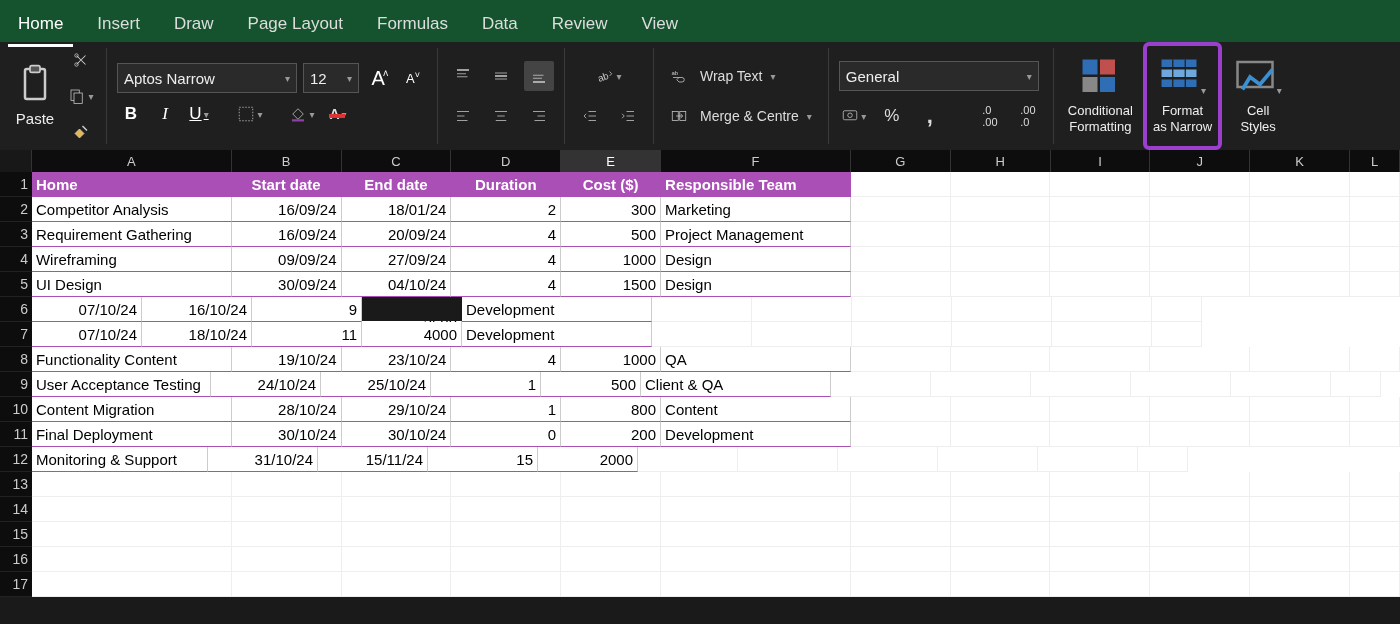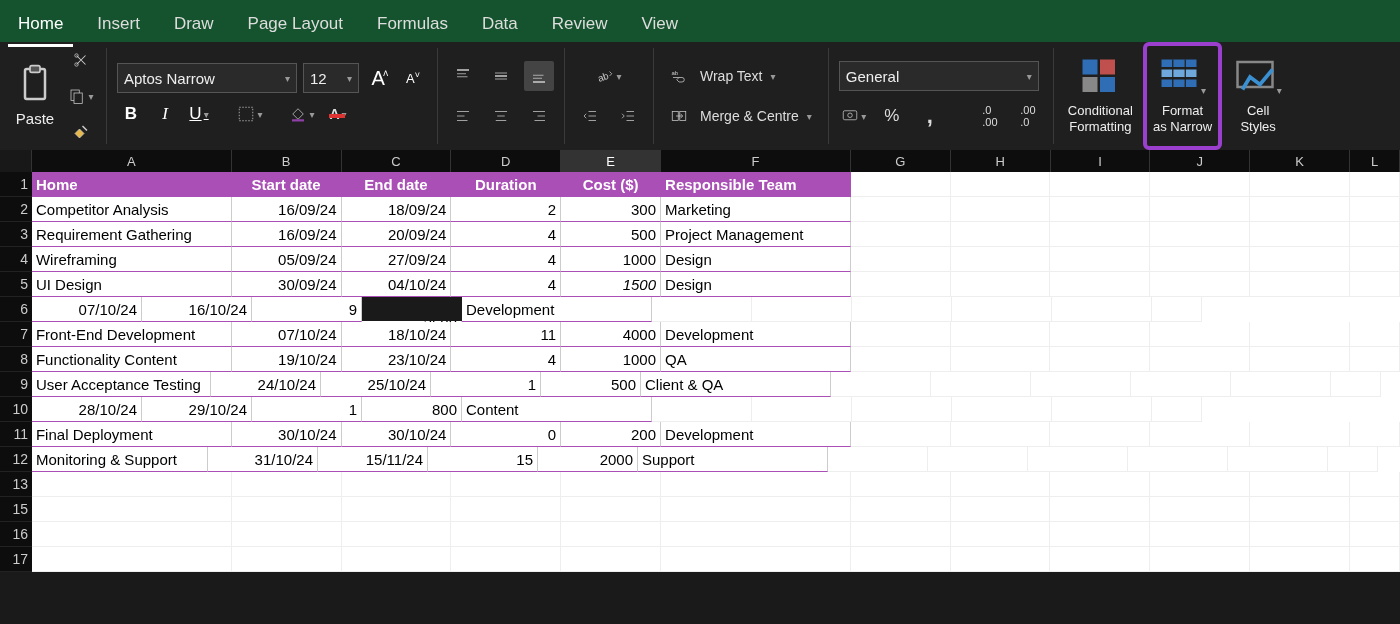--- a/index.html
+++ b/index.html
@@ -427,21 +427,21 @@
       <div class="cell" style="width: 100px; background: rgb(255, 255, 255); color: rgb(0, 0, 0); border-right: 1px solid rgb(238, 238, 238); border-bottom: 1px solid rgb(238, 238, 238);"></div>
       <div class="cell" style="width: 100px; background: rgb(255, 255, 255); color: rgb(0, 0, 0); border-right: 1px solid rgb(238, 238, 238); border-bottom: 1px solid rgb(238, 238, 238);"></div>
       <div class="cell" style="width: 100px; background: rgb(255, 255, 255); color: rgb(0, 0, 0); border-right: 1px solid rgb(238, 238, 238); border-bottom: 1px solid rgb(238, 238, 238);"></div>
       <div class="cell" style="width: 50px; background: rgb(255, 255, 255); color: rgb(0, 0, 0); border-right: 1px solid rgb(238, 238, 238); border-bottom: 1px solid rgb(238, 238, 238);"></div>
       <div class="blanktail"></div>
     </div>
     <div class="sheetrow data-row">
       <div class="rowhdr">2</div>
       <div class="cell" style="width: 200px;">Competitor Analysis</div>
       <div class="cell num" style="width: 110px;">16/09/24</div>
-      <div class="cell num" style="width: 110px;">18/09/24</div>
+      <div class="cell num" style="width: 110px;">18/01/24</div>
       <div class="cell num" style="width: 110px;">2</div>
       <div class="cell num" style="width: 100px;">300</div>
       <div class="cell" style="width: 190px;">Marketing</div>
       <div class="cell" style="width: 100px; border-right: 1px solid rgb(238, 238, 238); border-bottom: 1px solid rgb(238, 238, 238);"></div>
       <div class="cell" style="width: 100px; border-right: 1px solid rgb(238, 238, 238); border-bottom: 1px solid rgb(238, 238, 238);"></div>
       <div class="cell" style="width: 100px; border-right: 1px solid rgb(238, 238, 238); border-bottom: 1px solid rgb(238, 238, 238);"></div>
       <div class="cell" style="width: 100px; border-right: 1px solid rgb(238, 238, 238); border-bottom: 1px solid rgb(238, 238, 238);"></div>
       <div class="cell" style="width: 100px; border-right: 1px solid rgb(238, 238, 238); border-bottom: 1px solid rgb(238, 238, 238);"></div>
       <div class="cell" style="width: 50px; border-right: 1px solid rgb(238, 238, 238); border-bottom: 1px solid rgb(238, 238, 238);"></div>
       <div class="blanktail"></div>
@@ -458,40 +458,40 @@
       <div class="cell" style="width: 100px; border-right: 1px solid rgb(238, 238, 238); border-bottom: 1px solid rgb(238, 238, 238);"></div>
       <div class="cell" style="width: 100px; border-right: 1px solid rgb(238, 238, 238); border-bottom: 1px solid rgb(238, 238, 238);"></div>
       <div class="cell" style="width: 100px; border-right: 1px solid rgb(238, 238, 238); border-bottom: 1px solid rgb(238, 238, 238);"></div>
       <div class="cell" style="width: 100px; border-right: 1px solid rgb(238, 238, 238); border-bottom: 1px solid rgb(238, 238, 238);"></div>
       <div class="cell" style="width: 50px; border-right: 1px solid rgb(238, 238, 238); border-bottom: 1px solid rgb(238, 238, 238);"></div>
       <div class="blanktail"></div>
     </div>
     <div class="sheetrow data-row">
       <div class="rowhdr">4</div>
       <div class="cell" style="width: 200px;">Wireframing</div>
-      <div class="cell num" style="width: 110px;">05/09/24</div>
+      <div class="cell num" style="width: 110px;">09/09/24</div>
       <div class="cell num" style="width: 110px;">27/09/24</div>
       <div class="cell num" style="width: 110px;">4</div>
       <div class="cell num" style="width: 100px;">1000</div>
       <div class="cell" style="width: 190px;">Design</div>
       <div class="cell" style="width: 100px; border-right: 1px solid rgb(238, 238, 238); border-bottom: 1px solid rgb(238, 238, 238);"></div>
       <div class="cell" style="width: 100px; border-right: 1px solid rgb(238, 238, 238); border-bottom: 1px solid rgb(238, 238, 238);"></div>
       <div class="cell" style="width: 100px; border-right: 1px solid rgb(238, 238, 238); border-bottom: 1px solid rgb(238, 238, 238);"></div>
       <div class="cell" style="width: 100px; border-right: 1px solid rgb(238, 238, 238); border-bottom: 1px solid rgb(238, 238, 238);"></div>
       <div class="cell" style="width: 100px; border-right: 1px solid rgb(238, 238, 238); border-bottom: 1px solid rgb(238, 238, 238);"></div>
       <div class="cell" style="width: 50px; border-right: 1px solid rgb(238, 238, 238); border-bottom: 1px solid rgb(238, 238, 238);"></div>
       <div class="blanktail"></div>
     </div>
     <div class="sheetrow data-row">
       <div class="rowhdr">5</div>
       <div class="cell" style="width: 200px;">UI Design</div>
       <div class="cell num" style="width: 110px;">30/09/24</div>
       <div class="cell num" style="width: 110px;">04/10/24</div>
       <div class="cell num" style="width: 110px;">4</div>
-      <div class="cell num" style="width: 100px; font-style: italic;">1500</div>
+      <div class="cell num" style="width: 100px;">1500</div>
       <div class="cell" style="width: 190px;">Design</div>
       <div class="cell" style="width: 100px; border-right: 1px solid rgb(238, 238, 238); border-bottom: 1px solid rgb(238, 238, 238);"></div>
       <div class="cell" style="width: 100px; border-right: 1px solid rgb(238, 238, 238); border-bottom: 1px solid rgb(238, 238, 238);"></div>
       <div class="cell" style="width: 100px; border-right: 1px solid rgb(238, 238, 238); border-bottom: 1px solid rgb(238, 238, 238);"></div>
       <div class="cell" style="width: 100px; border-right: 1px solid rgb(238, 238, 238); border-bottom: 1px solid rgb(238, 238, 238);"></div>
       <div class="cell" style="width: 100px; border-right: 1px solid rgb(238, 238, 238); border-bottom: 1px solid rgb(238, 238, 238);"></div>
       <div class="cell" style="width: 50px; border-right: 1px solid rgb(238, 238, 238); border-bottom: 1px solid rgb(238, 238, 238);"></div>
       <div class="blanktail"></div>
     </div>
     <div class="sheetrow data-row">
@@ -504,21 +504,20 @@
       <div class="cell" style="width: 100px; border-right: 1px solid rgb(238, 238, 238); border-bottom: 1px solid rgb(238, 238, 238);"></div>
       <div class="cell" style="width: 100px; border-right: 1px solid rgb(238, 238, 238); border-bottom: 1px solid rgb(238, 238, 238);"></div>
       <div class="cell" style="width: 100px; border-right: 1px solid rgb(238, 238, 238); border-bottom: 1px solid rgb(238, 238, 238);"></div>
       <div class="cell" style="width: 100px; border-right: 1px solid rgb(238, 238, 238); border-bottom: 1px solid rgb(238, 238, 238);"></div>
       <div class="cell" style="width: 100px; border-right: 1px solid rgb(238, 238, 238); border-bottom: 1px solid rgb(238, 238, 238);"></div>
       <div class="cell" style="width: 50px; border-right: 1px solid rgb(238, 238, 238); border-bottom: 1px solid rgb(238, 238, 238);"></div>
       <div class="blanktail"></div>
     </div>
     <div class="sheetrow data-row">
       <div class="rowhdr">7</div>
-      <div class="cell" style="width: 200px;">Front-End Development</div>
       <div class="cell num" style="width: 110px;">07/10/24</div>
       <div class="cell num" style="width: 110px;">18/10/24</div>
       <div class="cell num" style="width: 110px;">11</div>
       <div class="cell num" style="width: 100px;">4000</div>
       <div class="cell" style="width: 190px;">Development</div>
       <div class="cell" style="width: 100px; border-right: 1px solid rgb(238, 238, 238); border-bottom: 1px solid rgb(238, 238, 238);"></div>
       <div class="cell" style="width: 100px; border-right: 1px solid rgb(238, 238, 238); border-bottom: 1px solid rgb(238, 238, 238);"></div>
       <div class="cell" style="width: 100px; border-right: 1px solid rgb(238, 238, 238); border-bottom: 1px solid rgb(238, 238, 238);"></div>
       <div class="cell" style="width: 100px; border-right: 1px solid rgb(238, 238, 238); border-bottom: 1px solid rgb(238, 238, 238);"></div>
       <div class="cell" style="width: 100px; border-right: 1px solid rgb(238, 238, 238); border-bottom: 1px solid rgb(238, 238, 238);"></div>
@@ -552,20 +551,21 @@
       <div class="cell" style="width: 100px; border-right: 1px solid rgb(238, 238, 238); border-bottom: 1px solid rgb(238, 238, 238);"></div>
       <div class="cell" style="width: 100px; border-right: 1px solid rgb(238, 238, 238); border-bottom: 1px solid rgb(238, 238, 238);"></div>
       <div class="cell" style="width: 100px; border-right: 1px solid rgb(238, 238, 238); border-bottom: 1px solid rgb(238, 238, 238);"></div>
       <div class="cell" style="width: 100px; border-right: 1px solid rgb(238, 238, 238); border-bottom: 1px solid rgb(238, 238, 238);"></div>
       <div class="cell" style="width: 100px; border-right: 1px solid rgb(238, 238, 238); border-bottom: 1px solid rgb(238, 238, 238);"></div>
       <div class="cell" style="width: 50px; border-right: 1px solid rgb(238, 238, 238); border-bottom: 1px solid rgb(238, 238, 238);"></div>
       <div class="blanktail"></div>
     </div>
     <div class="sheetrow data-row">
       <div class="rowhdr">10</div>
+      <div class="cell" style="width: 200px;">Content Migration</div>
       <div class="cell num" style="width: 110px;">28/10/24</div>
       <div class="cell num" style="width: 110px;">29/10/24</div>
       <div class="cell num" style="width: 110px;">1</div>
       <div class="cell num" style="width: 100px;">800</div>
       <div class="cell" style="width: 190px;">Content</div>
       <div class="cell" style="width: 100px; border-right: 1px solid rgb(238, 238, 238); border-bottom: 1px solid rgb(238, 238, 238);"></div>
       <div class="cell" style="width: 100px; border-right: 1px solid rgb(238, 238, 238); border-bottom: 1px solid rgb(238, 238, 238);"></div>
       <div class="cell" style="width: 100px; border-right: 1px solid rgb(238, 238, 238); border-bottom: 1px solid rgb(238, 238, 238);"></div>
       <div class="cell" style="width: 100px; border-right: 1px solid rgb(238, 238, 238); border-bottom: 1px solid rgb(238, 238, 238);"></div>
       <div class="cell" style="width: 100px; border-right: 1px solid rgb(238, 238, 238); border-bottom: 1px solid rgb(238, 238, 238);"></div>
@@ -588,21 +588,20 @@
       <div class="cell" style="width: 50px; border-right: 1px solid rgb(238, 238, 238); border-bottom: 1px solid rgb(238, 238, 238);"></div>
       <div class="blanktail"></div>
     </div>
     <div class="sheetrow data-row">
       <div class="rowhdr">12</div>
       <div class="cell" style="width: 176px;">Monitoring &amp; Support</div>
       <div class="cell num" style="width: 110px;">31/10/24</div>
       <div class="cell num" style="width: 110px;">15/11/24</div>
       <div class="cell num" style="width: 110px;">15</div>
       <div class="cell num" style="width: 100px;">2000</div>
-      <div class="cell" style="width: 190px;">Support</div>
       <div class="cell" style="width: 100px; border-right: 1px solid rgb(238, 238, 238); border-bottom: 1px solid rgb(238, 238, 238);"></div>
       <div class="cell" style="width: 100px; border-right: 1px solid rgb(238, 238, 238); border-bottom: 1px solid rgb(238, 238, 238);"></div>
       <div class="cell" style="width: 100px; border-right: 1px solid rgb(238, 238, 238); border-bottom: 1px solid rgb(238, 238, 238);"></div>
       <div class="cell" style="width: 100px; border-right: 1px solid rgb(238, 238, 238); border-bottom: 1px solid rgb(238, 238, 238);"></div>
       <div class="cell" style="width: 100px; border-right: 1px solid rgb(238, 238, 238); border-bottom: 1px solid rgb(238, 238, 238);"></div>
       <div class="cell" style="width: 50px; border-right: 1px solid rgb(238, 238, 238); border-bottom: 1px solid rgb(238, 238, 238);"></div>
       <div class="blanktail"></div>
     </div>
     <div class="sheetrow emptycells">
       <div class="rowhdr">13</div>
@@ -614,20 +613,36 @@
       <div class="cell" style="width: 190px; border-right: 1px solid rgb(238, 238, 238); border-bottom: 1px solid rgb(238, 238, 238);"></div>
       <div class="cell" style="width: 100px; border-right: 1px solid rgb(238, 238, 238); border-bottom: 1px solid rgb(238, 238, 238);"></div>
       <div class="cell" style="width: 100px; border-right: 1px solid rgb(238, 238, 238); border-bottom: 1px solid rgb(238, 238, 238);"></div>
       <div class="cell" style="width: 100px; border-right: 1px solid rgb(238, 238, 238); border-bottom: 1px solid rgb(238, 238, 238);"></div>
       <div class="cell" style="width: 100px; border-right: 1px solid rgb(238, 238, 238); border-bottom: 1px solid rgb(238, 238, 238);"></div>
       <div class="cell" style="width: 100px; border-right: 1px solid rgb(238, 238, 238); border-bottom: 1px solid rgb(238, 238, 238);"></div>
       <div class="cell" style="width: 50px; border-right: 1px solid rgb(238, 238, 238); border-bottom: 1px solid rgb(238, 238, 238);"></div>
       <div class="blanktail"></div>
     </div>
     <div class="sheetrow emptycells">
+      <div class="rowhdr">14</div>
+      <div class="cell" style="width: 200px; border-right: 1px solid rgb(238, 238, 238); border-bottom: 1px solid rgb(238, 238, 238);"></div>
+      <div class="cell" style="width: 110px; border-right: 1px solid rgb(238, 238, 238); border-bottom: 1px solid rgb(238, 238, 238);"></div>
+      <div class="cell" style="width: 110px; border-right: 1px solid rgb(238, 238, 238); border-bottom: 1px solid rgb(238, 238, 238);"></div>
+      <div class="cell" style="width: 110px; border-right: 1px solid rgb(238, 238, 238); border-bottom: 1px solid rgb(238, 238, 238);"></div>
+      <div class="cell" style="width: 100px; border-right: 1px solid rgb(238, 238, 238); border-bottom: 1px solid rgb(238, 238, 238);"></div>
+      <div class="cell" style="width: 190px; border-right: 1px solid rgb(238, 238, 238); border-bottom: 1px solid rgb(238, 238, 238);"></div>
+      <div class="cell" style="width: 100px; border-right: 1px solid rgb(238, 238, 238); border-bottom: 1px solid rgb(238, 238, 238);"></div>
+      <div class="cell" style="width: 100px; border-right: 1px solid rgb(238, 238, 238); border-bottom: 1px solid rgb(238, 238, 238);"></div>
+      <div class="cell" style="width: 100px; border-right: 1px solid rgb(238, 238, 238); border-bottom: 1px solid rgb(238, 238, 238);"></div>
+      <div class="cell" style="width: 100px; border-right: 1px solid rgb(238, 238, 238); border-bottom: 1px solid rgb(238, 238, 238);"></div>
+      <div class="cell" style="width: 100px; border-right: 1px solid rgb(238, 238, 238); border-bottom: 1px solid rgb(238, 238, 238);"></div>
+      <div class="cell" style="width: 50px; border-right: 1px solid rgb(238, 238, 238); border-bottom: 1px solid rgb(238, 238, 238);"></div>
+      <div class="blanktail"></div>
+    </div>
+    <div class="sheetrow emptycells">
       <div class="rowhdr">15</div>
       <div class="cell" style="width: 200px; border-right: 1px solid rgb(238, 238, 238); border-bottom: 1px solid rgb(238, 238, 238);"></div>
       <div class="cell" style="width: 110px; border-right: 1px solid rgb(238, 238, 238); border-bottom: 1px solid rgb(238, 238, 238);"></div>
       <div class="cell" style="width: 110px; border-right: 1px solid rgb(238, 238, 238); border-bottom: 1px solid rgb(238, 238, 238);"></div>
       <div class="cell" style="width: 110px; border-right: 1px solid rgb(238, 238, 238); border-bottom: 1px solid rgb(238, 238, 238);"></div>
       <div class="cell" style="width: 100px; border-right: 1px solid rgb(238, 238, 238); border-bottom: 1px solid rgb(238, 238, 238);"></div>
       <div class="cell" style="width: 190px; border-right: 1px solid rgb(238, 238, 238); border-bottom: 1px solid rgb(238, 238, 238);"></div>
       <div class="cell" style="width: 100px; border-right: 1px solid rgb(238, 238, 238); border-bottom: 1px solid rgb(238, 238, 238);"></div>
       <div class="cell" style="width: 100px; border-right: 1px solid rgb(238, 238, 238); border-bottom: 1px solid rgb(238, 238, 238);"></div>
       <div class="cell" style="width: 100px; border-right: 1px solid rgb(238, 238, 238); border-bottom: 1px solid rgb(238, 238, 238);"></div>

